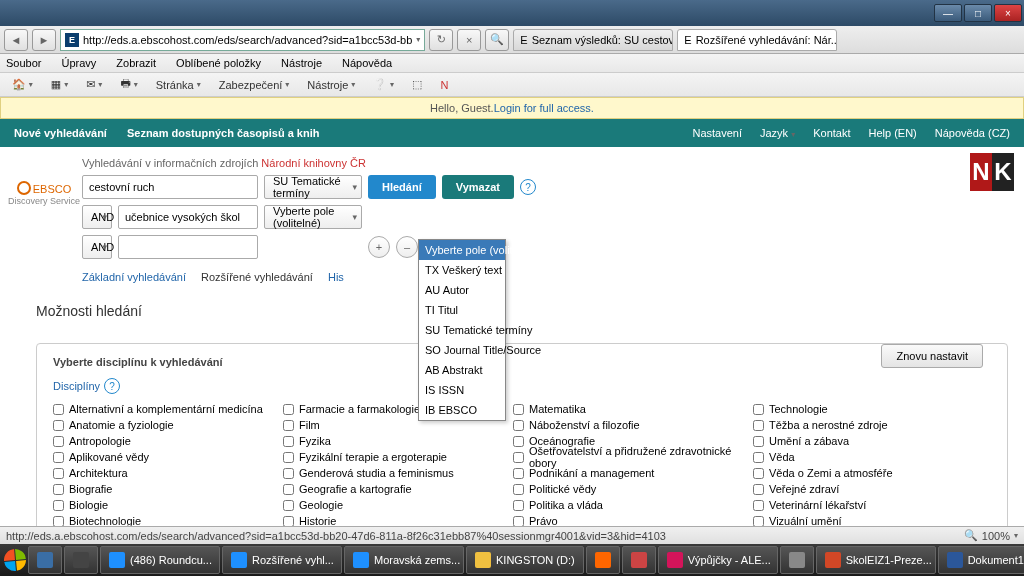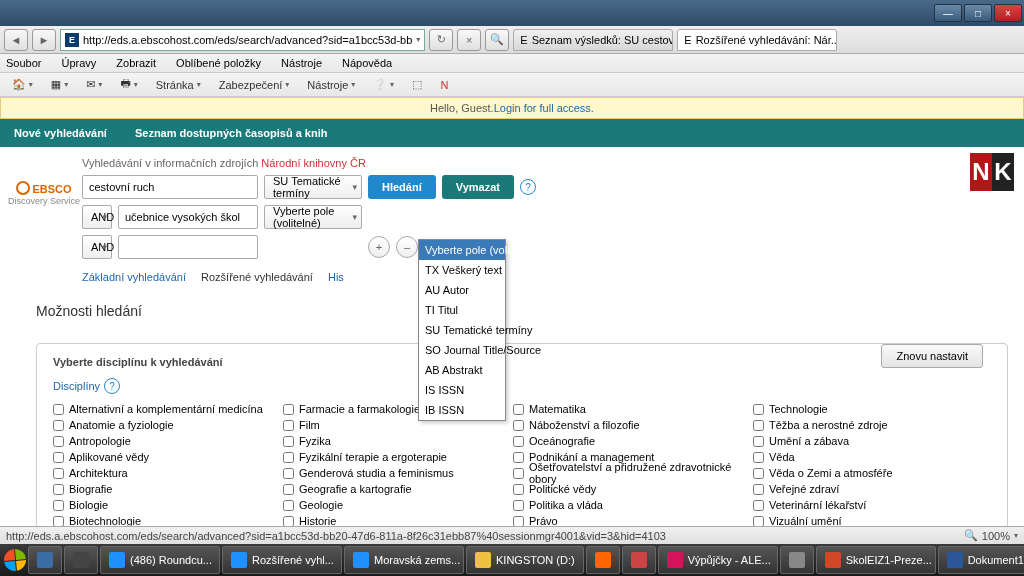--- a/index.html
+++ b/index.html
@@ -13,27 +13,27 @@
 .urlfield .eicon{width:14px;height:14px;background:#0a3d6e;color:#fff;display:flex;align-items:center;justify-content:center;font-weight:bold;font-size:9px}
 .tab{height:22px;background:linear-gradient(#f0f0f0,#d8d8d8);border:1px solid #aaa;border-radius:3px 3px 0 0;display:flex;align-items:center;padding:0 6px;gap:4px;max-width:160px;overflow:hidden;white-space:nowrap}
 .tab.active{background:#fff}
 .menubar{height:19px;background:linear-gradient(#f4f4f4,#e8e8e8);display:flex;align-items:center;padding:0 6px;gap:20px;border-bottom:1px solid #ccc}
 .toolbar2{height:24px;background:linear-gradient(#f4f4f4,#e8e8e8);display:flex;align-items:center;padding:0 6px;gap:6px;border-bottom:1px solid #ccc}
 .tb2btn{height:18px;padding:0 6px;display:flex;align-items:center;gap:3px;color:#333}
 .caret{font-size:8px;color:#666}
 .loginbar{height:22px;background:#fff8cc;border:1px solid #e0d080;display:flex;align-items:center;justify-content:center;color:#555}
 .loginbar a{color:#2266aa;text-decoration:none}
 .topnav{height:28px;background:#1a7a7a;display:flex;align-items:center;padding:0 14px;color:#fff;gap:20px}
-.topnav .left{display:flex;gap:28px}
+.topnav .left{display:flex;gap:20px}
 .topnav .right{margin-left:auto;display:flex;gap:18px;align-items:center}
 .topnav a{color:#fff;text-decoration:none}
 .topnav .bold{font-weight:bold}
 .page{padding:10px 8px;position:relative}
 .logoarea{position:absolute;left:8px;top:32px;display:flex;flex-direction:column;align-items:center}
-.ebsco{color:#d60;font-size:14px;font-weight:bold}
+.ebsco{color:#d60;font-size:14px;font-weight:normal}
 .ebsco-e{display:inline-block;width:14px;height:14px;border:2px solid #d60;border-radius:50%;margin-right:2px;position:relative;top:2px}
 .ebsco-sub{font-size:9px;color:#888}
 .searcharea{margin-left:74px}
 .srchline{color:#666;margin-bottom:6px}
 .srchline a{color:#c33;text-decoration:none}
 .row{display:flex;gap:6px;margin-bottom:6px;align-items:center}
 .combo{height:24px;border:1px solid #aaa;background:linear-gradient(#fff,#eee);display:flex;align-items:center;padding:0 18px 0 8px;position:relative;border-radius:2px}
 .combo::after{content:"▾";position:absolute;right:4px;font-size:9px;color:#666}
 .txtinput{height:24px;border:1px solid #aaa;padding:0 6px;width:176px;border-radius:2px}
 .fieldsel{width:98px}
@@ -133,20 +133,27 @@
 <div class="loginbar">
   <span>Hello, Guest. </span>
   <a href="#">Login for full access.</a>
 </div>
 
 <div class="topnav">
   <div class="left">
     <a href="#" class="bold">Nové vyhledávání</a>
     <a href="#" class="bold">Seznam dostupných časopisů a knih</a>
   </div>
+  <div class="right">
+    <a href="#">Nastavení</a>
+    <a href="#"><span>Jazyk</span> <span class="caret">▾</span></a>
+    <a href="#">Kontakt</a>
+    <a href="#">Help (EN)</a>
+    <a href="#">Nápověda (CZ)</a>
+  </div>
 </div>
 
 <div class="page">
   <div class="logoarea">
     <div class="ebsco"><span class="ebsco-e"></span><span>EBSCO</span></div>
     <div class="ebsco-sub">Discovery Service</div>
   </div>
   <div class="nklogo">
       <div class="n">N</div>
       <div class="k">K</div>
@@ -195,21 +202,21 @@
 
     <div class="dropdown">
       <div class="ditem sel">Vyberte pole (volitelné)</div>
       <div class="ditem">TX Veškerý text</div>
       <div class="ditem">AU Autor</div>
       <div class="ditem">TI Titul</div>
       <div class="ditem">SU Tematické termíny</div>
       <div class="ditem">SO Journal Title/Source</div>
       <div class="ditem">AB Abstrakt</div>
       <div class="ditem">IS ISSN</div>
-      <div class="ditem">IB ISSN</div>
+      <div class="ditem">IB EBSCO</div>
     </div>
   </div>
 
   <div class="options">
     <div class="opttitle">Možnosti hledání</div>
     <div class="optpanel">
       <button class="resetbtn">Znovu nastavit</button>
       <div class="panelhdr">Vyberte disciplínu k vyhledávání</div>
       <div class="disclabel">
         <span>Disciplíny</span>
@@ -318,25 +325,25 @@
             <label class="chk">
               <input type="checkbox" style="">
               <span>Náboženství a filozofie</span>
             </label>
             <label class="chk">
               <input type="checkbox" style="">
               <span>Oceánografie</span>
             </label>
             <label class="chk">
               <input type="checkbox" style="">
+              <span>Ošetřovatelství a přidružené zdravotnické obory</span>
+            </label>
+            <label class="chk">
+              <input type="checkbox" style="">
               <span>Podnikání a management</span>
-            </label>
-            <label class="chk">
-              <input type="checkbox" style="">
-              <span>Ošetřovatelství a přidružené zdravotnické obory</span>
             </label>
             <label class="chk">
               <input type="checkbox" style="">
               <span>Politické vědy</span>
             </label>
             <label class="chk">
               <input type="checkbox" style="">
               <span>Politika a vláda</span>
             </label>
             <label class="chk">

